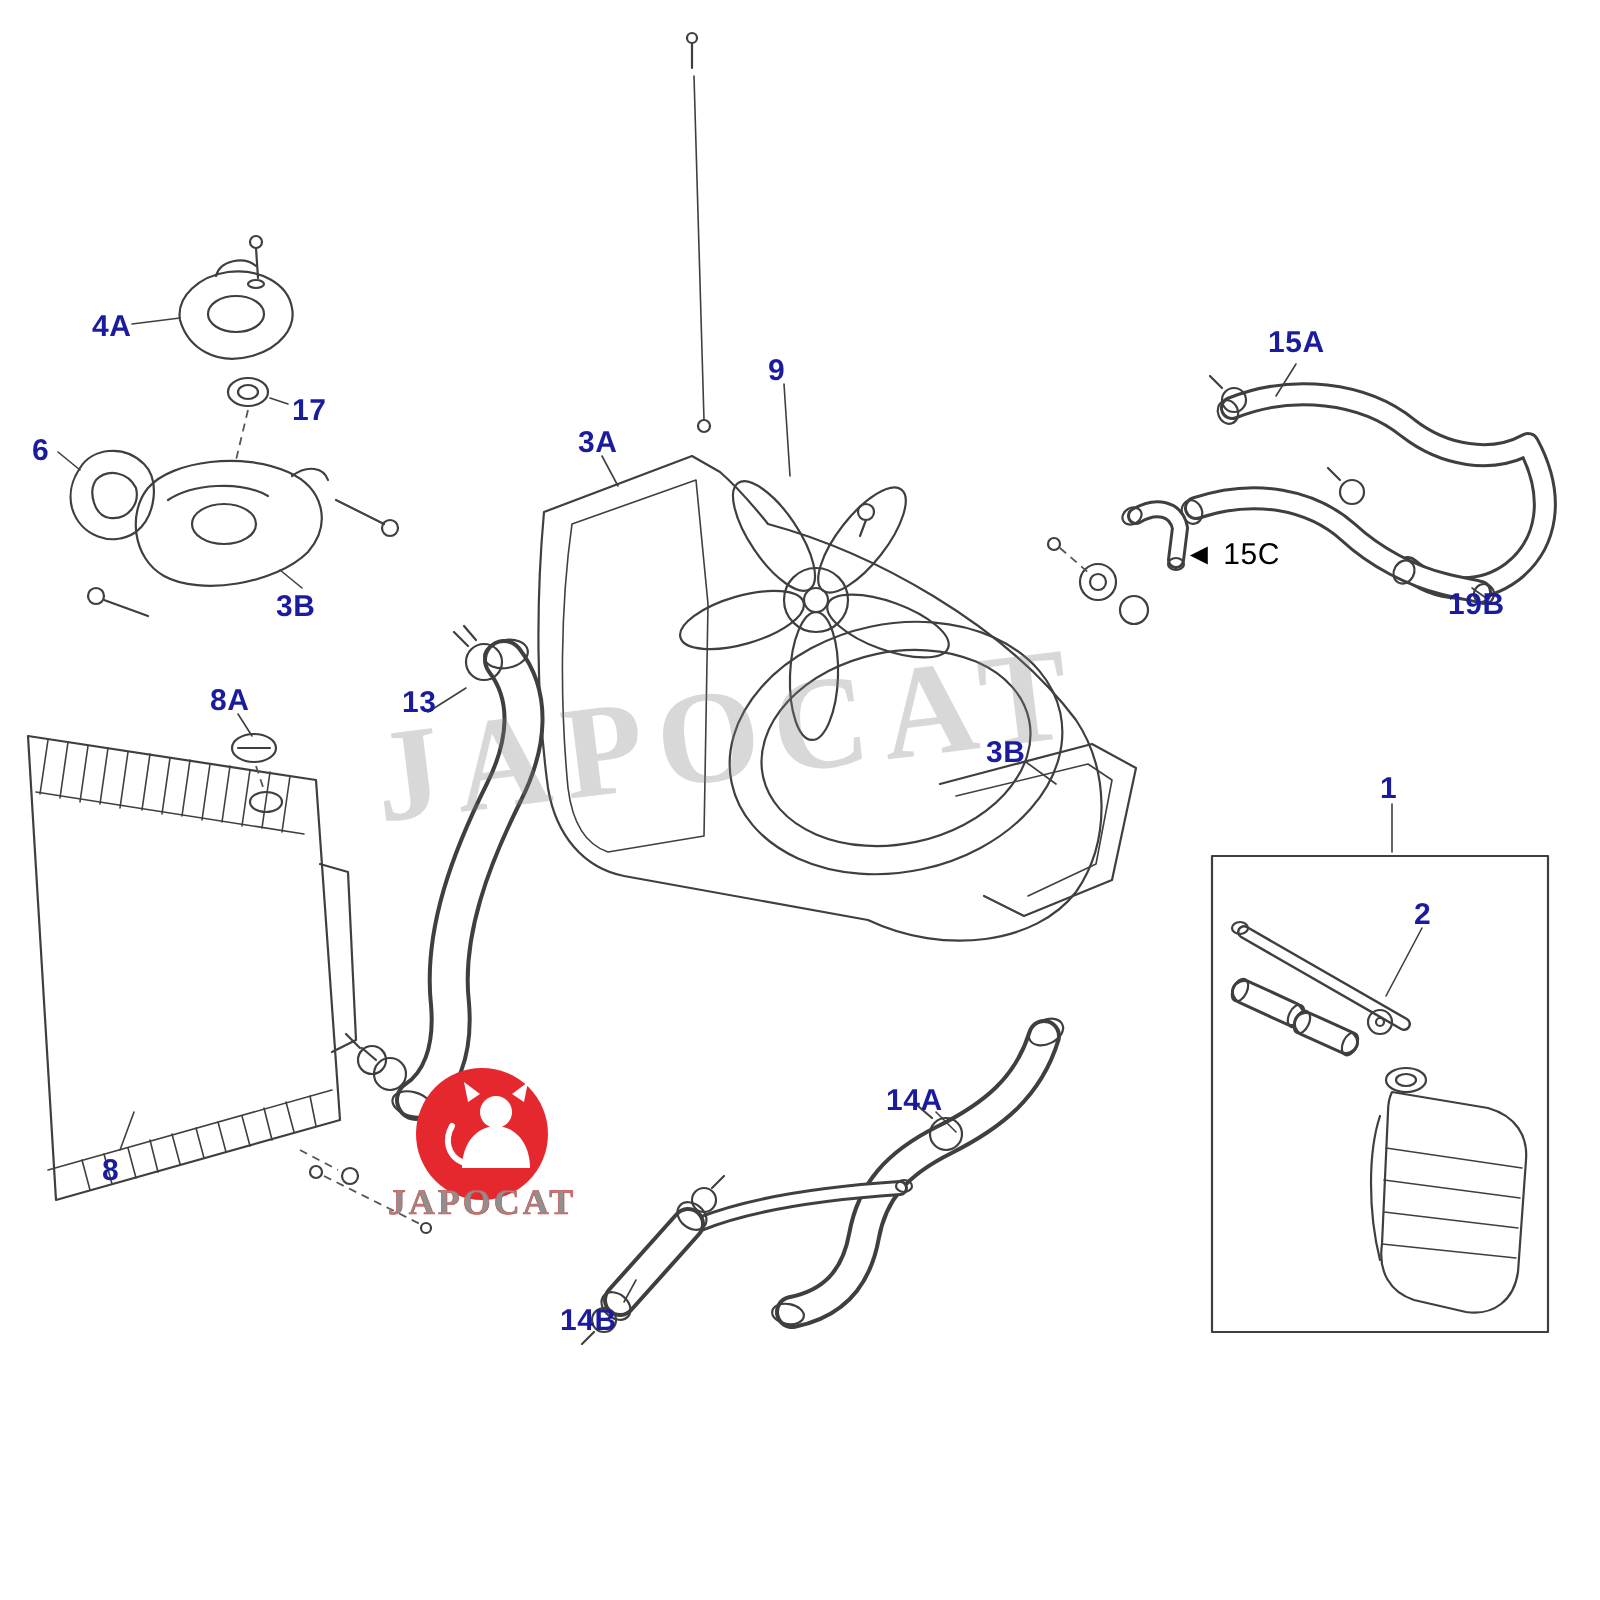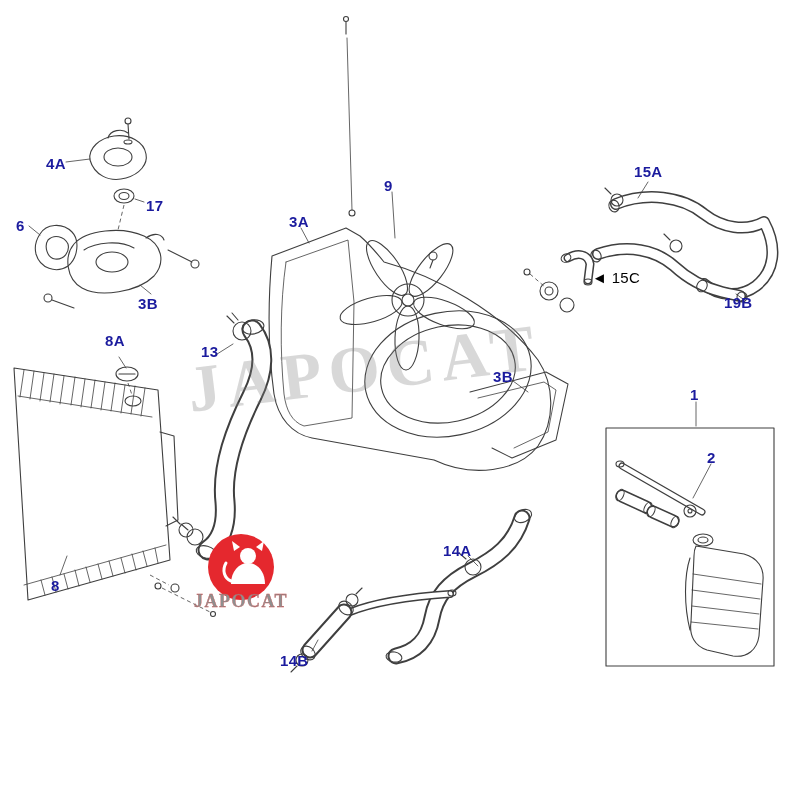--- a/index.html
+++ b/index.html
@@ -226,21 +226,21 @@
 
   <div class="watermark">JAPOCAT</div>
 
   <div>
     <span class="part-label" style="left:46px;top:155px">4A</span>
     <span class="part-label" style="left:146px;top:197px">17</span>
     <span class="part-label" style="left:16px;top:217px">6</span>
     <span class="part-label" style="left:138px;top:295px">3B</span>
     <span class="part-label" style="left:289px;top:213px">3A</span>
     <span class="part-label" style="left:384px;top:177px">9</span>
-    <span class="part-label" style="left:105px;top:332px">8A</span>
+    <span class="part-label" style="left:105px;top:342px">8A</span>
     <span class="part-label" style="left:201px;top:343px">13</span>
     <span class="part-label" style="left:493px;top:368px">3B</span>
     <span class="part-label" style="left:634px;top:163px">15A</span>
     <span class="part-label black" style="left:592px;top:269px"><span>◄</span> <span>15C</span></span>
     <span class="part-label" style="left:724px;top:294px">19B</span>
     <span class="part-label" style="left:690px;top:386px">1</span>
     <span class="part-label" style="left:707px;top:449px">2</span>
     <span class="part-label" style="left:51px;top:577px">8</span>
     <span class="part-label" style="left:443px;top:542px">14A</span>
     <span class="part-label" style="left:280px;top:652px">14B</span>

